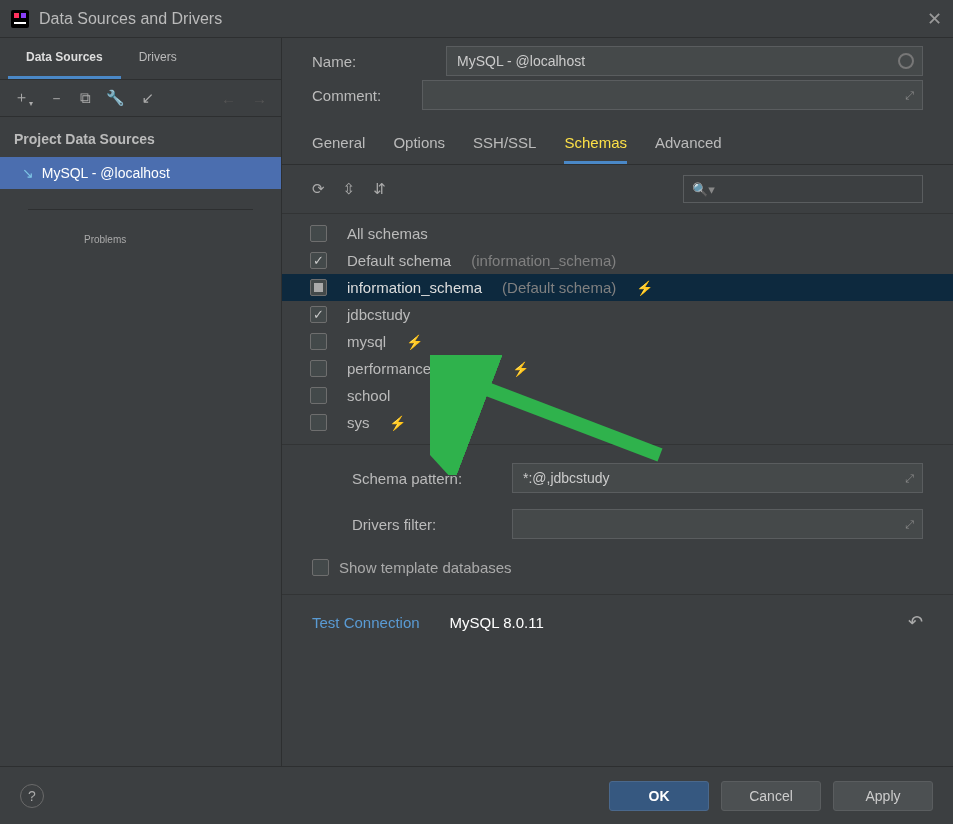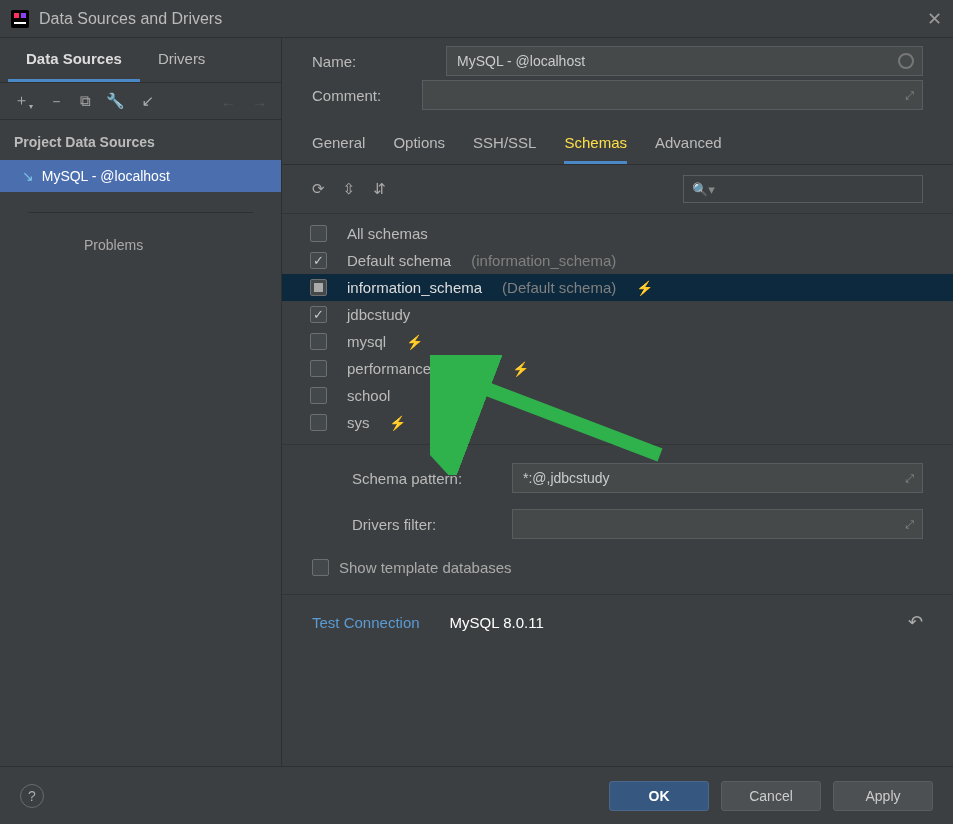--- a/index.html
+++ b/index.html
@@ -10,39 +10,39 @@
 .titlebar .logo { width: 18px; height: 18px; margin-right: 10px; }
 .titlebar .close { margin-left: auto; color: #999; font-size: 18px; cursor: pointer; }
 
 
 .main { display: flex; height: calc(100% - 38px - 58px); }
 .left { width: 282px; border-right: 1px solid #2d2f30; display: flex; flex-direction: column; }
 .right { flex: 1; display: flex; flex-direction: column; }
 
 
 .left-tabs { display: flex; padding-left: 8px; border-bottom: 1px solid #2d2f30; }
-.left-tab { padding: 12px 18px; color: #bbbbbb; font-size: 15px; cursor: pointer; border-bottom: 3px solid transparent; }
+.left-tab { padding: 12px 18px; color: #bbbbbb; font-size: 12px; cursor: pointer; border-bottom: 3px solid transparent; }
 .left-tab.active { color: #dddddd; font-weight: 600; border-bottom-color: #4a88c7; }
 
 
 .left-toolbar { display: flex; align-items: center; gap: 16px; padding: 8px 14px; border-bottom: 1px solid #2d2f30; }
 .tool-icon { color: #aaaaaa; font-size: 15px; cursor: pointer; }
 .tool-icon.disabled { color: #555; }
 .spacer { flex: 1; }
 
 
 .section-hdr { padding: 14px 14px 10px; font-weight: 600; color: #bbbbbb; font-size: 14px; }
 
 
 .ds-row { padding: 8px 14px 8px 22px; background: #4b6eaf; color: #ffffff; font-size: 14px; display: flex; align-items: center; gap: 8px; }
 .ds-icon { color: #7ec6e6; }
 
 
 .divider-line { height: 1px; background: #2d2f30; margin: 20px 28px 0 28px; }
-.problems { padding: 24px 0 0 84px; color: #aaaaaa; font-size: 14px; }
+.problems { padding: 24px 0 0 84px; color: #aaaaaa; font-size: 10px; }
 
 
 .form-row { display: flex; align-items: center; padding: 0 30px; margin-top: 4px; }
 .form-row.first { margin-top: 8px; gap: 24px; }
 .form-label { width: 110px; color: #bbbbbb; font-size: 15px; }
 .form-input { flex: 1; background: #45494a; border: 1px solid #5a5d5f; height: 30px; padding: 4px 10px; color: #cccccc; font-size: 14px; position: relative; display: flex; align-items: center; }
 .form-input .ring { position: absolute; right: 8px; width: 16px; height: 16px; border: 2px solid #777; border-radius: 50%; }
 .form-input .expand { position: absolute; right: 8px; color: #888; font-size: 11px; }
 
 

